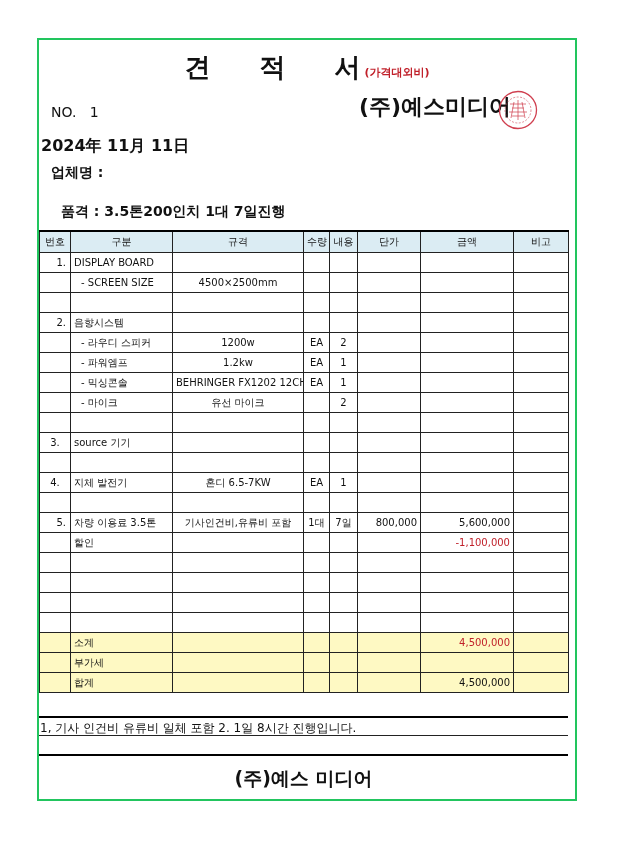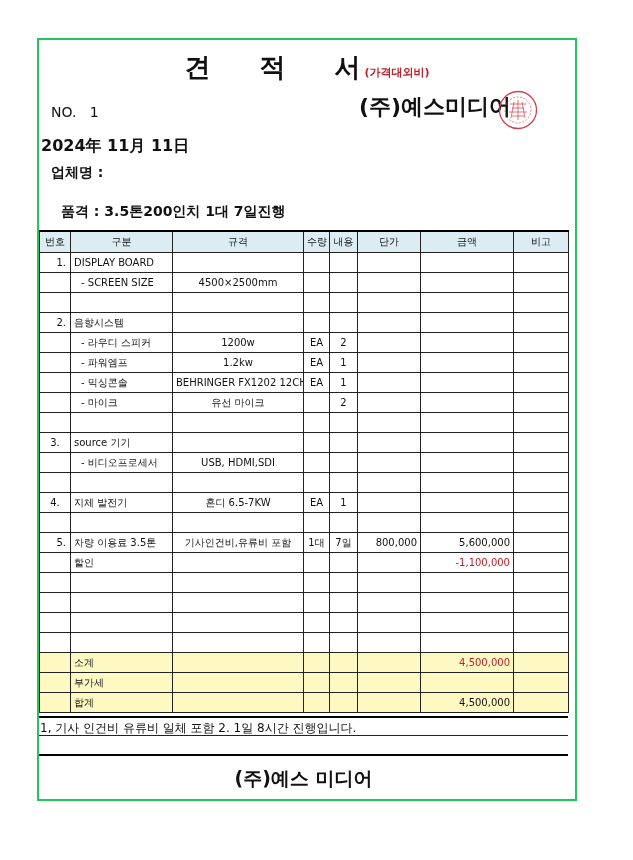--- a/index.html
+++ b/index.html
@@ -178,30 +178,20 @@
           <td>source 기기</td>
           <td class="center"></td>
           <td class="center"></td>
           <td class="center"></td>
           <td class="right"></td>
           <td class="right"></td>
           <td></td>
         </tr>
         <tr>
           <td class="num"></td>
-          <td class="sub">- 비디오프로세서</td>
-          <td class="center">USB, HDMI,SDI</td>
-          <td class="center"></td>
-          <td class="center"></td>
-          <td class="right"></td>
-          <td class="right"></td>
-          <td></td>
-        </tr>
-        <tr>
-          <td class="num"></td>
           <td></td>
           <td class="center"></td>
           <td class="center"></td>
           <td class="center"></td>
           <td class="right"></td>
           <td class="right"></td>
           <td></td>
         </tr>
         <tr>
           <td class="center">4.</td>

